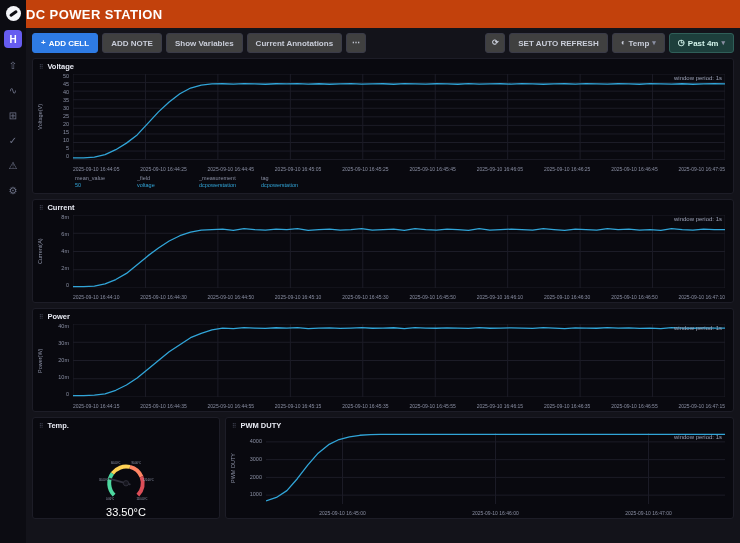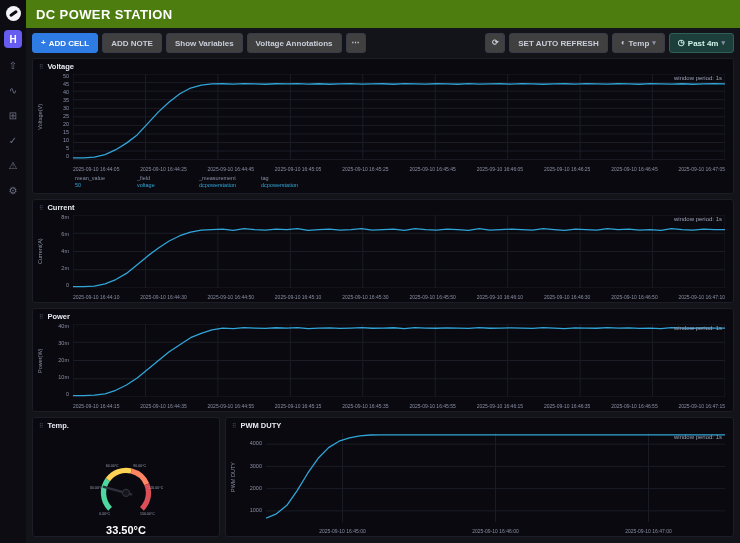--- a/index.html
+++ b/index.html
@@ -13,36 +13,36 @@
   .logo{width:15px;height:15px;border-radius:50%;background:#f4f5f9;position:relative;}
   .logo::after{content:"";position:absolute;left:3px;top:6px;width:9px;height:3px;
                background:#0c0c12;transform:rotate(-35deg);border-radius:2px;}
   .avatar{width:18px;height:18px;border-radius:4px;background:#665cf0;color:#fff;
           font-size:10px;font-weight:bold;display:flex;align-items:center;justify-content:center;}
   .nav-icon{font-size:10px;color:#6d7287;width:18px;height:16px;display:flex;
             align-items:center;justify-content:center;cursor:pointer;}
 
   
   .main{flex:1;display:flex;flex-direction:column;min-width:0;}
-  .page-header{height:28px;background:#4d7c0f;display:flex;align-items:center;
-               padding-left:10px;flex-shrink:0;}
+  .page-header{height:28px;background:#c2410c;display:flex;align-items:center;
+               flex-shrink:0;}
   .page-title{font-size:13px;font-weight:bold;color:#ffffff;letter-spacing:.4px;}
   .toolbar{height:30px;display:flex;align-items:center;gap:4px;padding:0 6px;flex-shrink:0;}
   .btn{height:20px;display:inline-flex;align-items:center;gap:3px;padding:0 8px;
        font-size:8px;font-weight:bold;border-radius:3px;background:#404040;
        border:1px solid #3a3b48;color:#c9cdd9;cursor:pointer;white-space:nowrap;}
   .btn .ic{font-size:8px;line-height:1;}
   .btn-primary{background:#2e7be4;border-color:#2e7be4;color:#fff;}
   .btn-square{width:20px;padding:0;justify-content:center;}
   .btn-time{background:#1d3f3c;border-color:#2f5f59;color:#d2f3ea;}
   .toolbar-right{margin-left:auto;display:flex;align-items:center;gap:4px;}
   .caret{font-size:7px;color:#8a8fa3;}
 
   
-  .panels{flex:1;display:flex;flex-direction:column;gap:5px;padding:0 6px 6px;min-height:0;}
+  .panels{flex:1;display:flex;flex-direction:column;gap:5px;padding:0 6px 24px;min-height:0;}
   .panel{background:#09090f;border:1px solid #1d1d27;border-radius:3px;
          display:flex;flex-direction:column;min-height:0;min-width:0;}
   .panel-voltage{height:136px;}
   .panel-mid{height:104px;}
   .bottom-row{flex:1;display:flex;gap:5px;min-height:0;}
   .panel-gauge{width:188px;flex-shrink:0;gap:24px;}
   .panel-pwm{flex:1;}
   .panel-head{display:flex;align-items:center;gap:4px;padding:3px 6px 1px;flex-shrink:0;}
   .handle{font-size:6px;color:#565b6e;cursor:grab;}
   .cell-title{font-size:7.5px;font-weight:bold;color:#e7e9f2;}
@@ -63,21 +63,21 @@
   
   .legend{padding:1px 6px 3px 42px;flex-shrink:0;}
   .legend-row{display:flex;font-size:5.5px;line-height:1.4;}
   .legend-row span{width:62px;overflow:hidden;white-space:nowrap;}
   .legend-muted{color:#8a8fa3;}
   .legend-blue{color:#31a5d8;}
 
   
   .gauge-body{flex:1;display:flex;flex-direction:column;align-items:center;justify-content:center;min-height:0;}
   .gauge-body svg{width:160px;height:86px;}
-  .gauge-value{font-size:11px;font-weight:bold;color:#ffffff;margin-top:-2px;}
+  .gauge-value{font-size:11px;font-weight:normal;color:#ffffff;margin-top:-2px;}
 </style>
 </head>
 <body>
 
 <div class="app">
 
   <aside class="sidebar">
     <div class="logo"></div>
     <div class="avatar">H</div>
     <div class="nav-icon">⇧</div>
@@ -99,21 +99,21 @@
         <span class="ic">+</span>
         <span>ADD CELL</span>
       </button>
       <button class="btn">
         <span>ADD NOTE</span>
       </button>
       <button class="btn">
         <span>Show Variables</span>
       </button>
       <button class="btn">
-        <span>Voltage Annotations</span>
+        <span>Current Annotations</span>
       </button>
       <button class="btn btn-square">
         <span class="ic">⋯</span>
       </button>
 
       <div class="toolbar-right">
         <button class="btn btn-square">
           <span class="ic">⟳</span>
         </button>
         <button class="btn">

